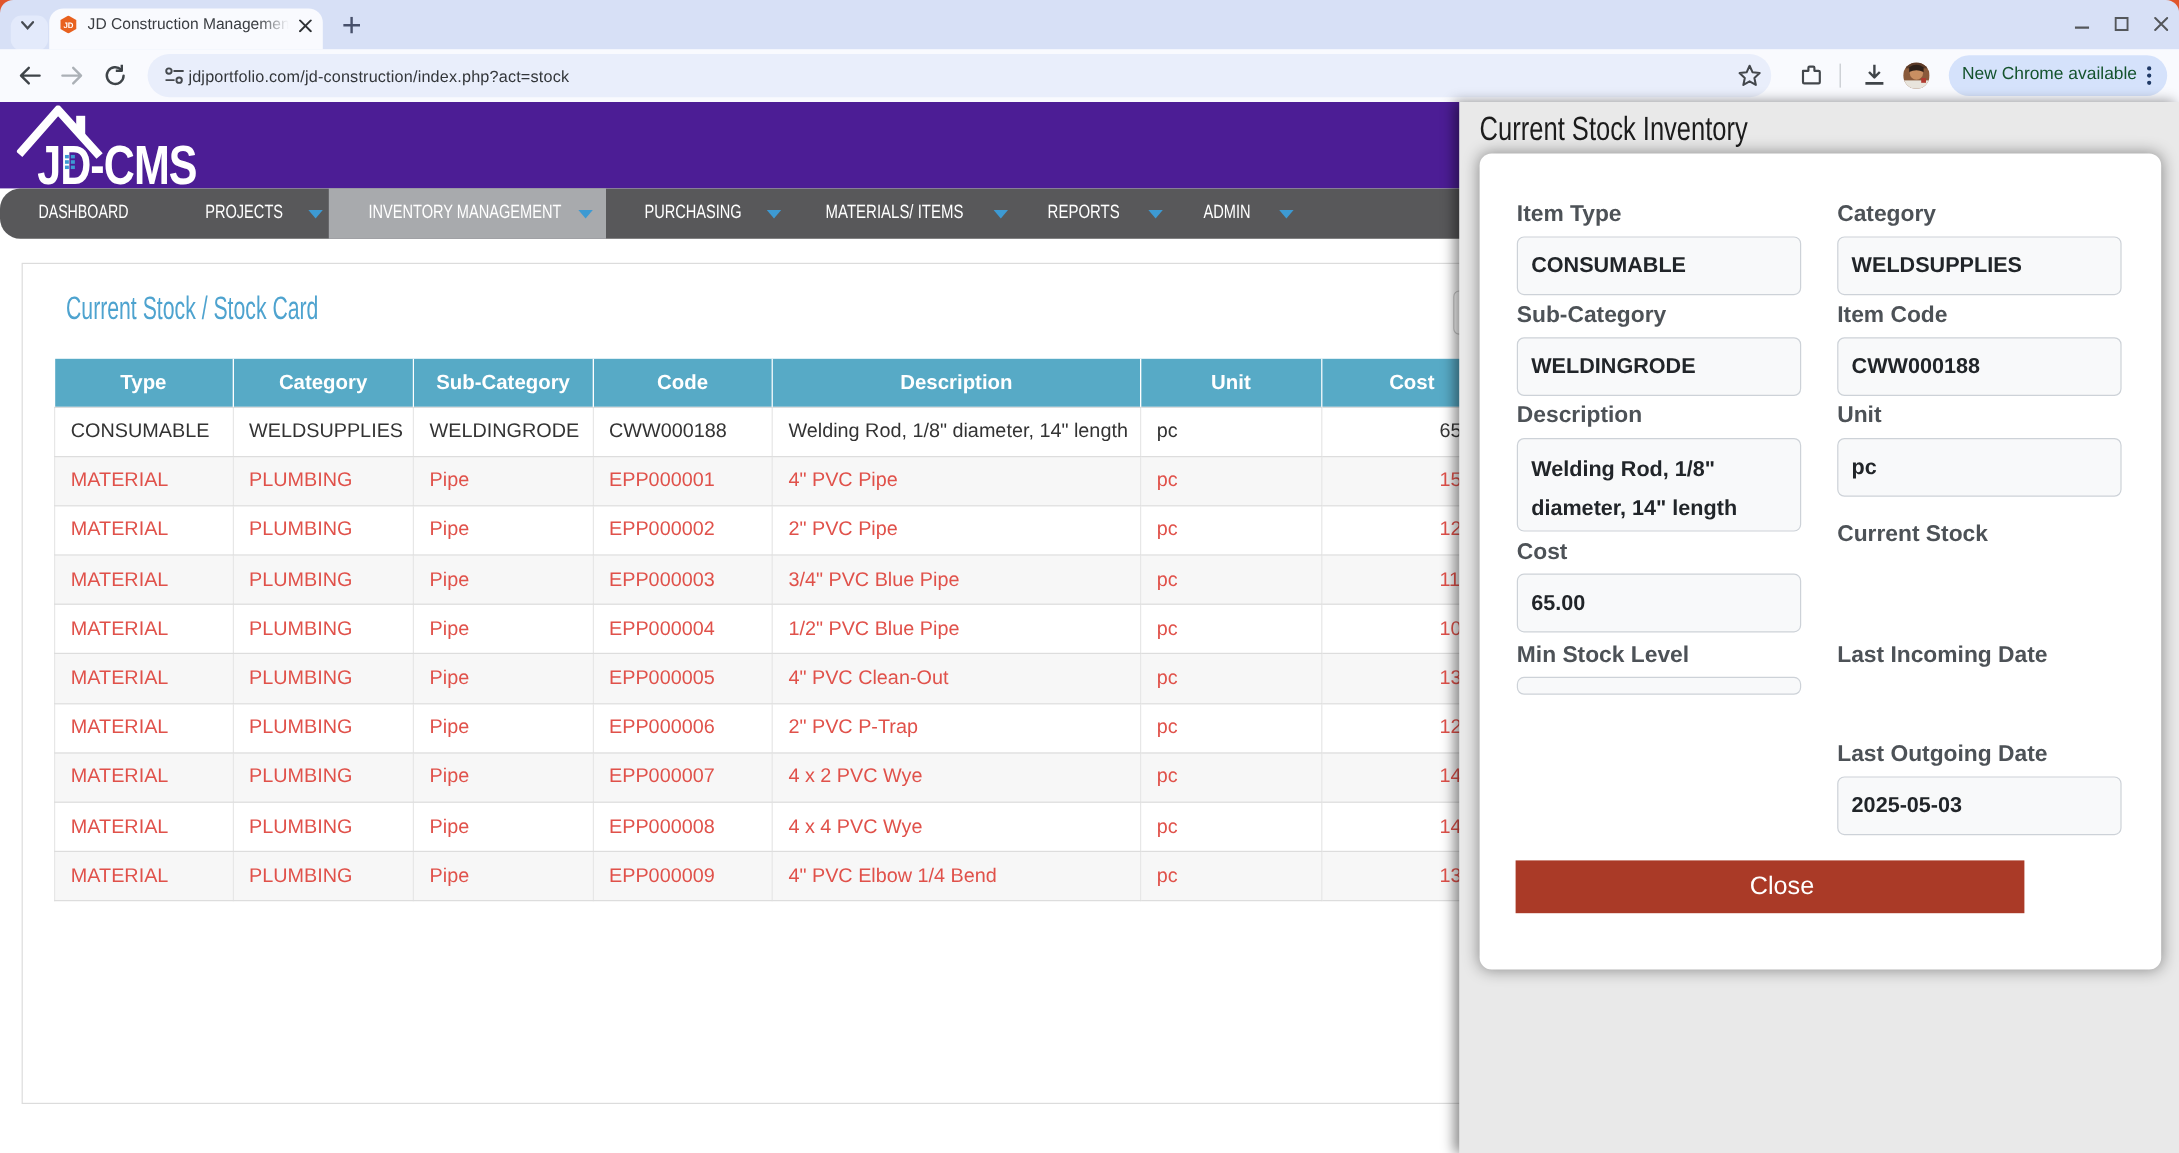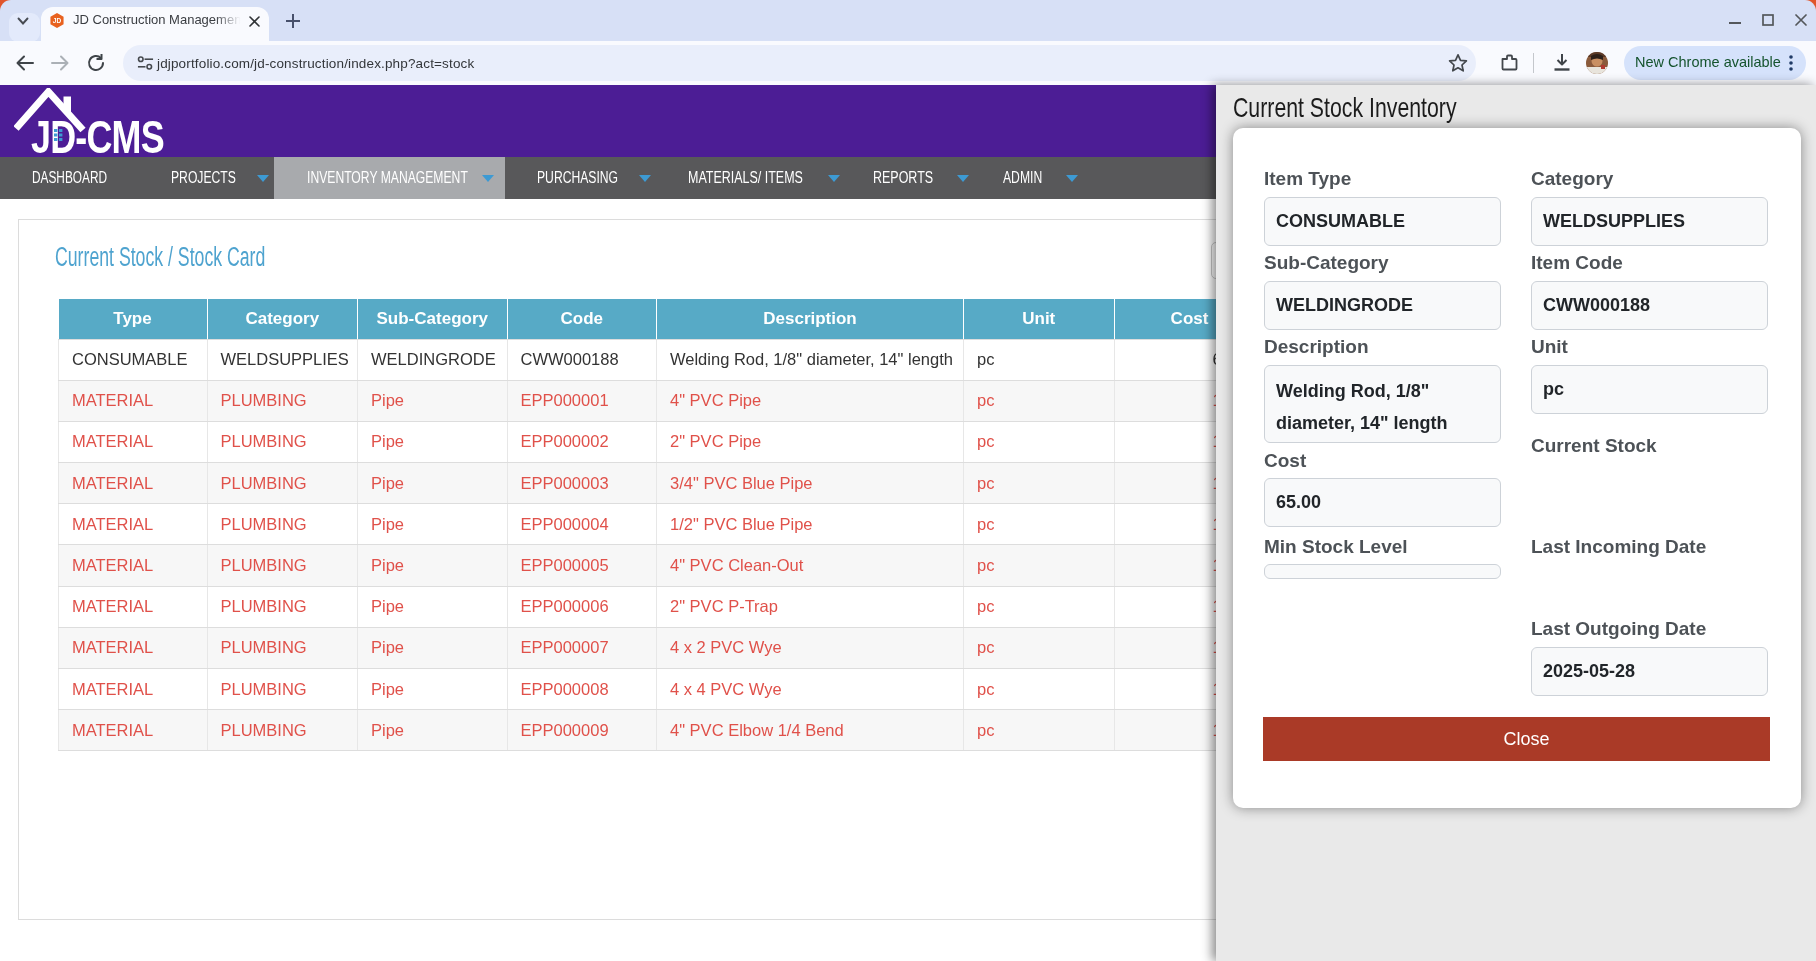--- a/index.html
+++ b/index.html
@@ -16,48 +16,48 @@
   #tabtitle { position:absolute; left:32px; top:5px; width:172px; height:17px; font-size:13px; color:#3A3D42; white-space:nowrap; overflow:hidden; }
   #tabfade { position:absolute; left:174px; top:4px; width:32px; height:19px; background:linear-gradient(to right, rgba(249,250,254,0), #F9FAFE 80%); }
   
   #omnibox { position:absolute; left:123px; top:4px; width:1353px; height:36px; border-radius:18px; background:#E9EEFB; }
   #url { position:absolute; left:34px; top:11px; font-size:13.5px; color:#33363A; letter-spacing:0.15px; }
   #newchrome { position:absolute; left:1624px; top:5px; width:182px; height:34px; border-radius:17px; background:#D5E2FB; }
   #newchrome span { position:absolute; left:11px; top:8px; font-size:14.5px; color:#14532d; }
   
   #page { position:absolute; left:0; top:85px; width:1816px; height:876px; background:#FFFFFF; z-index:2; }
   #bluebar { position:absolute; left:0; top:0; width:1816px; height:72px; background:#4c1d95; }
-  #navbar { position:absolute; left:0; top:72px; width:1816px; height:42px; background:#58585A; }
+  #navbar { position:absolute; left:0; top:72px; width:1816px; height:42px; background:#58585A;border-radius:17px; }
   #navactive { position:absolute; left:274px; top:0; width:231px; height:42px; background:#A8AAAD; }
   .navitem { position:absolute; top:12px; color:#FFFFFF; font-size:16px; transform:scaleX(0.80); transform-origin:left top; white-space:nowrap; }
   .navarr { position:absolute; top:18px; width:0; height:0; border-left:6.5px solid transparent; border-right:6.5px solid transparent; border-top:7px solid #3D9AD3; }
   #logotext { position:absolute; left:31px; top:25px; font-size:46px; font-weight:bold; color:#FFFFFF; transform:scaleX(0.78); transform-origin:left top; letter-spacing:-1px; }
   #container { position:absolute; left:18px; top:134px; width:1797px; height:701px; background:#FFFFFF; border:1px solid #DCDCDC; }
   #pageheading { position:absolute; left:55px; top:157px; font-size:27px; color:#4EA3CF; transform:scaleX(0.655); transform-origin:left top; white-space:nowrap; }
   #searchsliver { position:absolute; left:1211px; top:157px; width:30px; height:37px; border:1px solid #C9C9C9; border-radius:5px; background:#FFFFFF; }
   
-  #stocktable { position:absolute; left:58px; top:214px; border-collapse:collapse; table-layout:fixed; width:1360px; font-size:16.5px; }
+  #stocktable { position:absolute; left:45px; top:214px; border-collapse:collapse; table-layout:fixed; width:1360px; font-size:16.5px; }
   #stocktable col.c1{width:148.5px;} #stocktable col.c2{width:150.5px;} #stocktable col.c3{width:149.5px;}
   #stocktable col.c4{width:149.5px;} #stocktable col.c5{width:307px;} #stocktable col.c6{width:150.5px;}
   #stocktable col.c7{width:151px;} #stocktable col.c8{width:153.5px;}
   #stocktable th { background:#57AAC6; color:#FFFFFF; font-weight:bold; font-size:17px; height:40px; border-right:1px solid #FFFFFF; border-bottom:1px solid #DDDDDD; text-align:center; }
   #stocktable td:first-child { border-left:1px solid #E7E7E7; }
   #stocktable td { height:41.2px; border-bottom:1px solid #DDDDDD; border-right:1px solid #E7E7E7; padding-left:13px; color:#333333; }
   #stocktable tr.red td { color:#E0514A; }
   #stocktable tr.stripe td { background:#F7F7F7; }
   #stocktable td.cost { padding-left:98px; }
   
   #panel { position:absolute; left:1216px; top:85px; width:600px; height:876px; background:#E9E9E9; box-shadow:-4px 0 10px rgba(0,0,0,0.45); z-index:3; }
   #paneltitle { position:absolute; left:17px; top:8px; font-size:28px; color:#1C1C1C; transform:scaleX(0.76); transform-origin:left top; white-space:nowrap; }
   #card { position:absolute; left:17px; top:43px; width:568px; height:680px; background:#FFFFFF; border-radius:10px; box-shadow:0 0 13px rgba(0,0,0,0.42); }
   .flabel { position:absolute; font-size:19px; font-weight:bold; color:#4D5257; }
   .finput { position:absolute; background:#F8F9FA; border:1px solid #CDD2D8; border-radius:6px; font-size:18px; font-weight:bold; color:#212529; padding-left:11px; display:flex; align-items:center; }
   .colL { left:31px; width:237px; }
   .colR { left:298px; width:237px; }
-  #closebtn { position:absolute; left:30px; top:589px; width:507px; height:44px; background:#AA3A27; color:#FFFFFF; font-size:18px; display:flex; align-items:center; justify-content:center;padding-left:20px; }
+  #closebtn { position:absolute; left:30px; top:589px; width:424px; height:44px; background:#AA3A27; color:#FFFFFF; font-size:21px; display:flex; align-items:center; justify-content:center;padding-left:20px; }
 </style>
 </head>
 <body>
   <div id="corner-l"></div>
 <div id="corner-r"></div>
   <div id="tabstrip">
     <div id="tabsearch"></div>
     <svg class="abs" style="left:17px;top:17px" width="12" height="9" viewBox="0 0 12 9">
       <path d="M1.5 1.5 L6 6.5 L10.5 1.5" stroke="#474B52" stroke-width="1.9" fill="none" stroke-linecap="round"></path>
     </svg>
@@ -330,17 +330,17 @@
 
       <div class="flabel colL" style="top:322px">Cost</div>
       <div class="finput colL" style="top:350px;height:49px">65.00</div>
       <div class="flabel colR" style="top:307px">Current Stock</div>
 
       <div class="flabel colL" style="top:408px">Min Stock Level</div>
       <div class="finput colL" style="top:436px;height:15px"></div>
       <div class="flabel colR" style="top:408px">Last Incoming Date</div>
 
       <div class="flabel colR" style="top:490px">Last Outgoing Date</div>
-      <div class="finput colR" style="top:519px;height:49px">2025-05-28</div>
+      <div class="finput colR" style="top:519px;height:49px">2025-05-03</div>
 
       <div id="closebtn">Close</div>
     </div>
   </div>
 
 </body></html>

